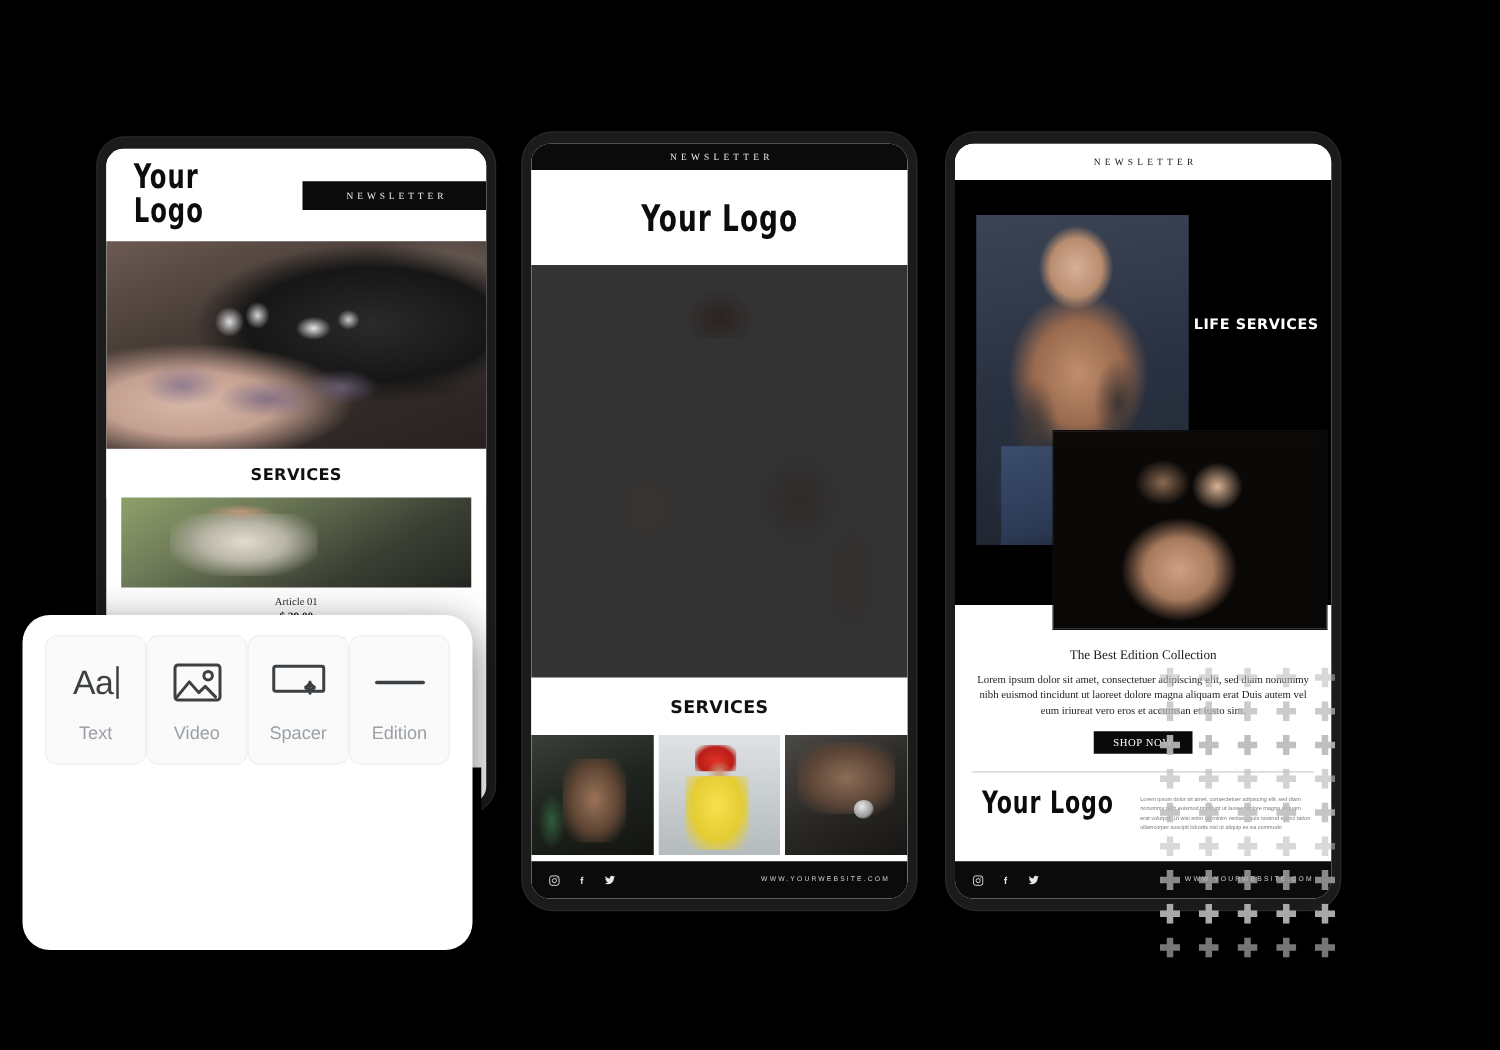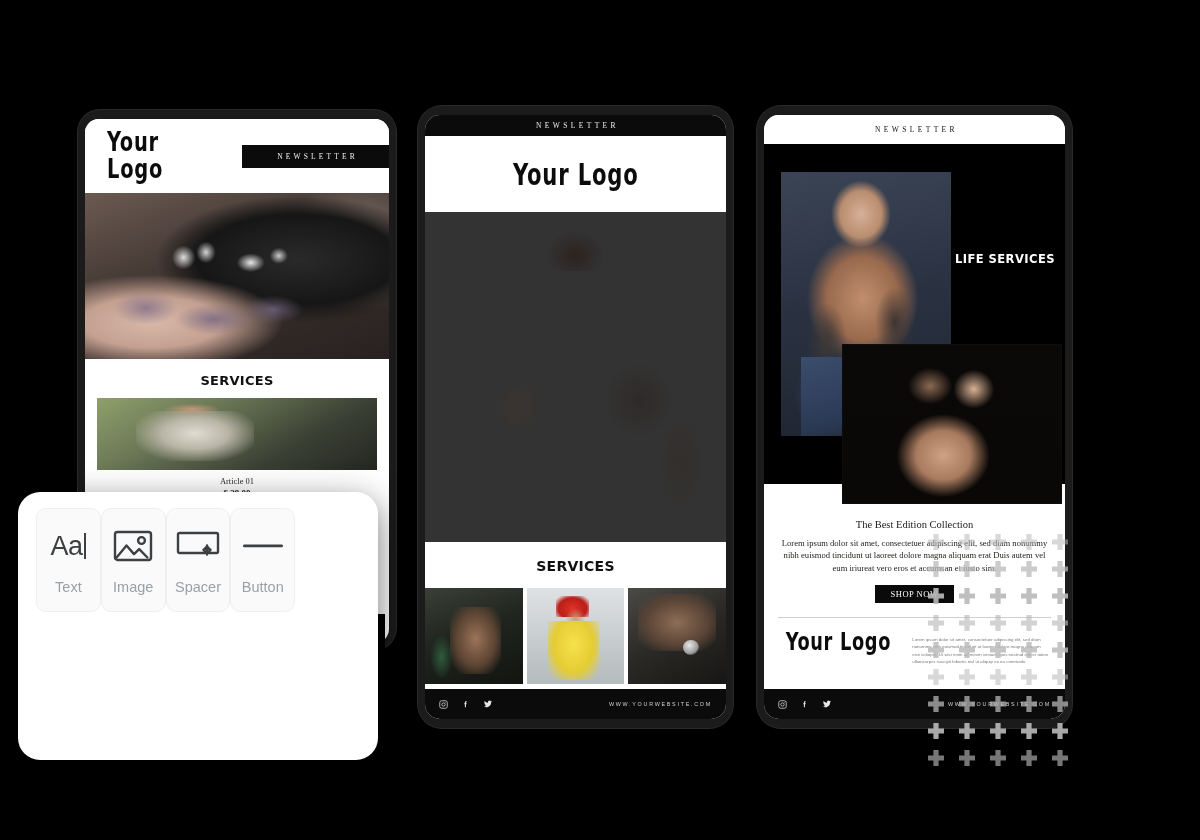--- a/index.html
+++ b/index.html
@@ -206,21 +206,21 @@
     font-size:9px; color:#1a1a1a; font-weight:700; margin-top:2px;
   }
 
   
   #editor-panel {
     position:absolute; left:18px; top:492px; width:360px; height:268px;
     background:#ffffff; border-radius:22px;
     box-shadow: 0 10px 34px rgba(0,0,0,.55);
     padding: 16px 18px;
   }
-  .editor-grid { display:grid; grid-template-columns: repeat(5, 1fr); gap: 0; }
+  .editor-grid { display:grid; grid-template-columns: repeat(4, 1fr); gap: 0; }
   .editor-tile {
     background:#fafafa; border:1px solid #efefef; border-radius:10px;
     height:104px; display:flex; flex-direction:column;
     align-items:center; justify-content:center; gap:12px;
   }
   .editor-tile .glyph { height:42px; display:flex; align-items:center; justify-content:center; }
   .editor-tile .tile-label {
     font-size:14.5px; color:#9aa0a6; font-family:"Liberation Sans", sans-serif;
   }
   .aa-text {
@@ -587,40 +587,40 @@
       </div>
 
       <div class="editor-tile">
         <span class="glyph">
           <svg width="40" height="34" viewBox="0 0 40 34" fill="none" stroke="#3c4043" stroke-width="2.4">
             <rect x="2" y="3" width="36" height="28" rx="2.5"></rect>
             <circle cx="28.5" cy="11.5" r="3.4"></circle>
             <path d="M3.6 28.5 13.5 16.5l7.5 8.6 5.2-5 8.2 8.4" stroke-linejoin="round" stroke-linecap="round"></path>
           </svg>
         </span>
-        <span class="tile-label">Image</span>
+        <span class="tile-label">Video</span>
       </div>
 
       <div class="editor-tile">
         <span class="glyph">
           <svg width="44" height="30" viewBox="0 0 44 30" fill="none" stroke="#3c4043" stroke-width="2.4">
             <rect x="2" y="2" width="40" height="20" rx="1.5"></rect>
             <path d="M31 14.5v9M27.6 18.6 31 22.6l3.4-4M34.4 19.4 31 15.4l-3.4 4" stroke-linecap="round" stroke-linejoin="round"></path>
           </svg>
         </span>
         <span class="tile-label">Spacer</span>
       </div>
 
       <div class="editor-tile">
         <span class="glyph">
           <svg width="44" height="10" viewBox="0 0 44 10">
             <rect x="2" y="3.5" width="40" height="2.8" rx="1.4" fill="#3c4043"></rect>
           </svg>
         </span>
-        <span class="tile-label">Button</span>
+        <span class="tile-label">Edition</span>
       </div>
 
 
 
     </div>
   </div>
 
 </div>
 
 </body></html>

